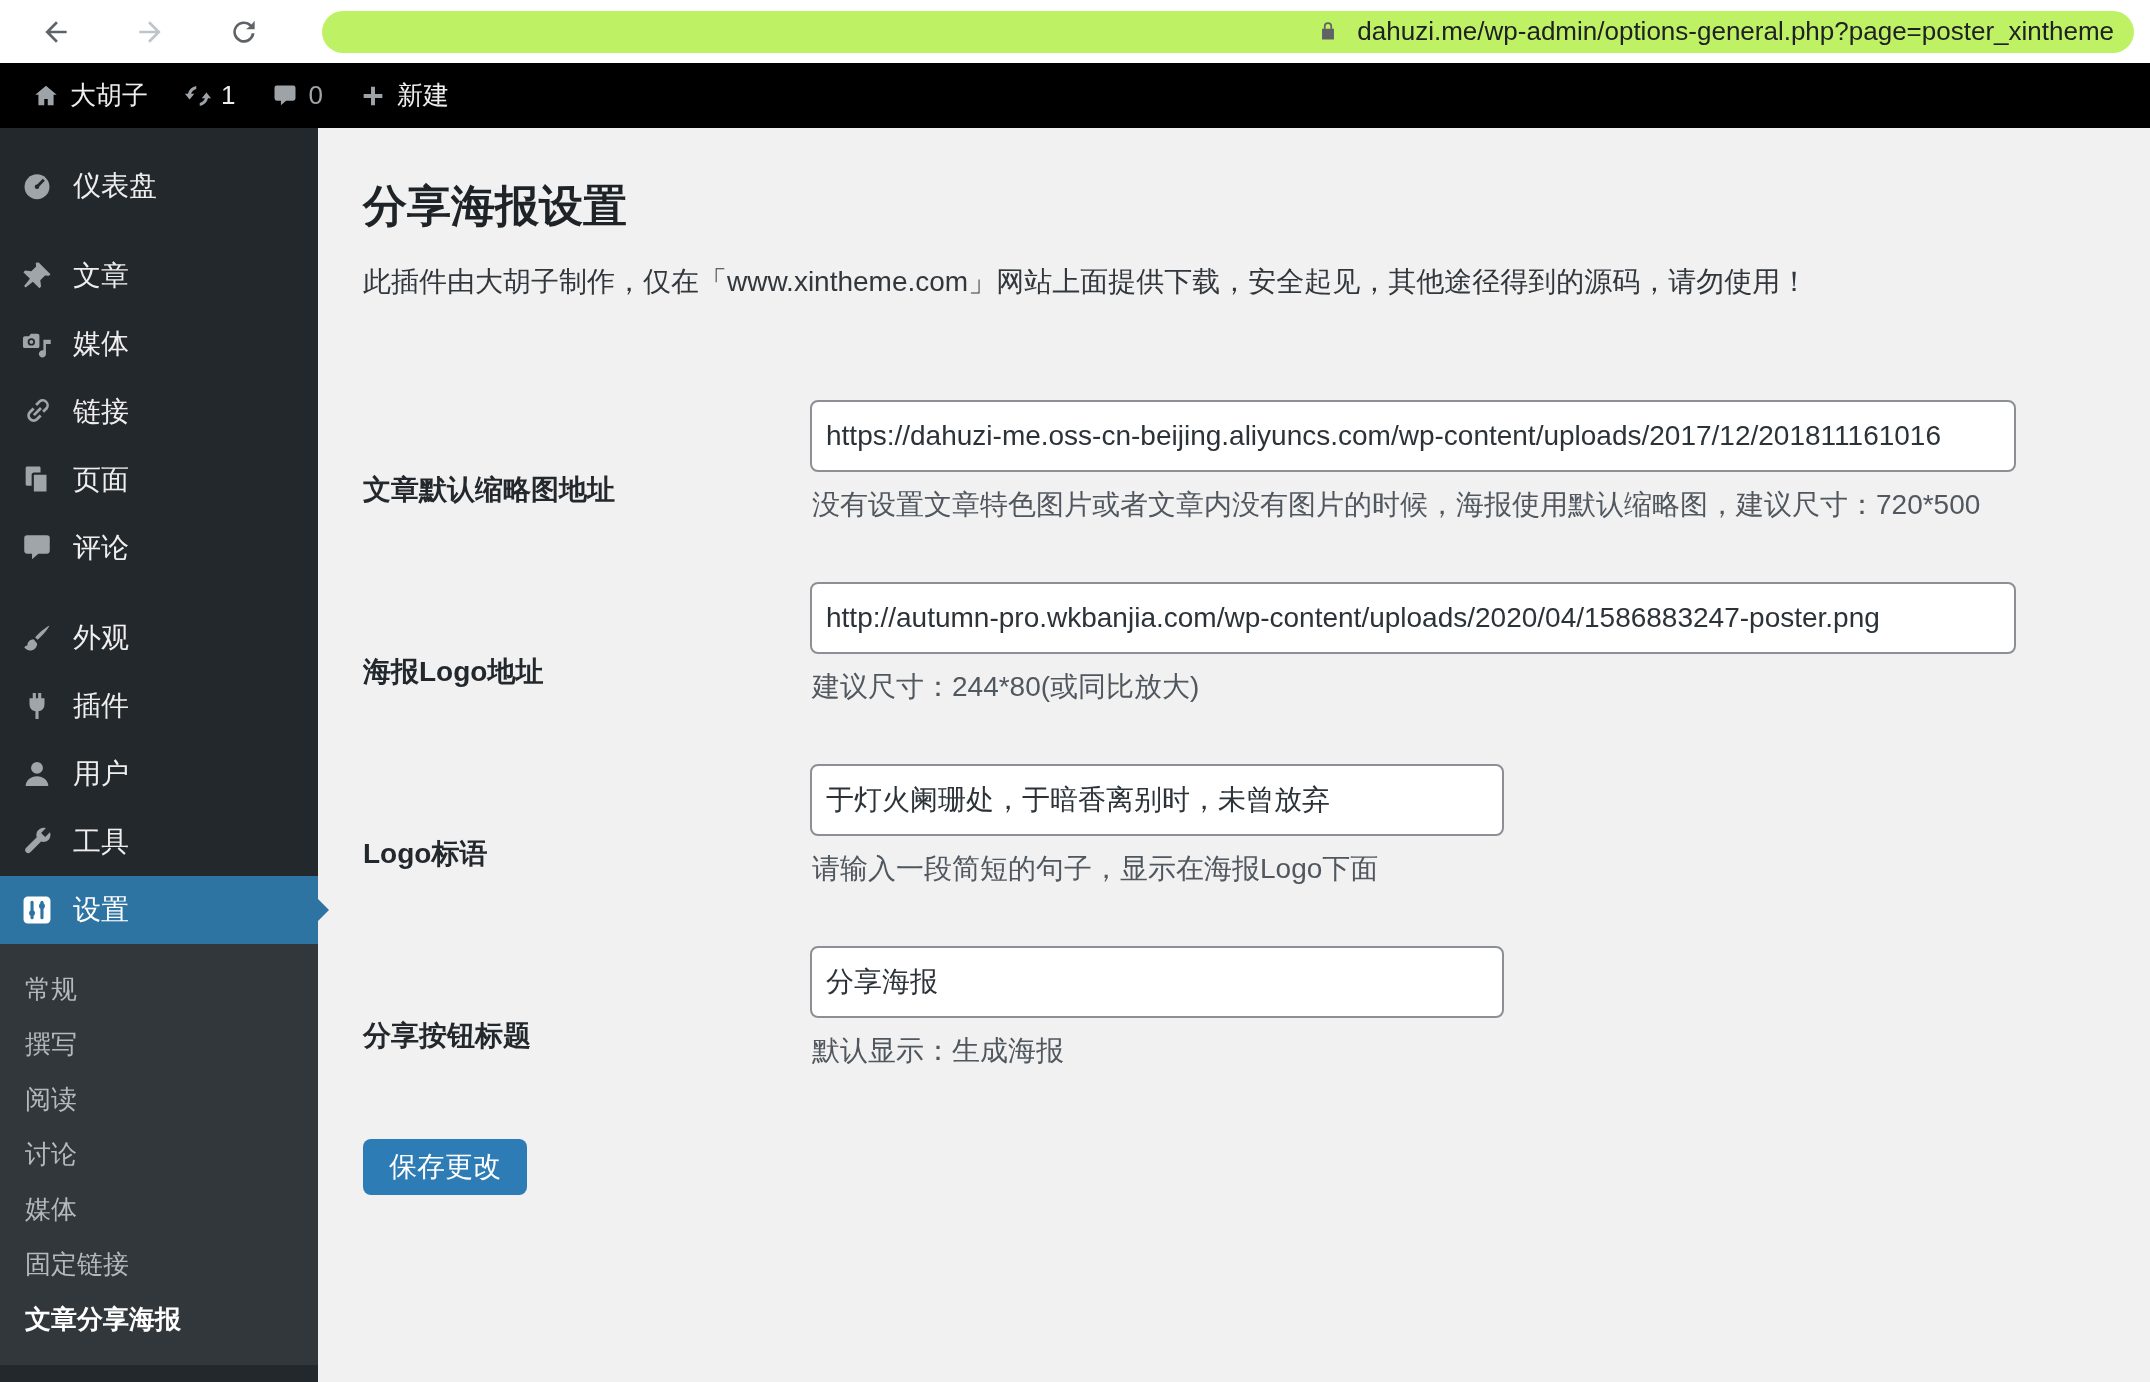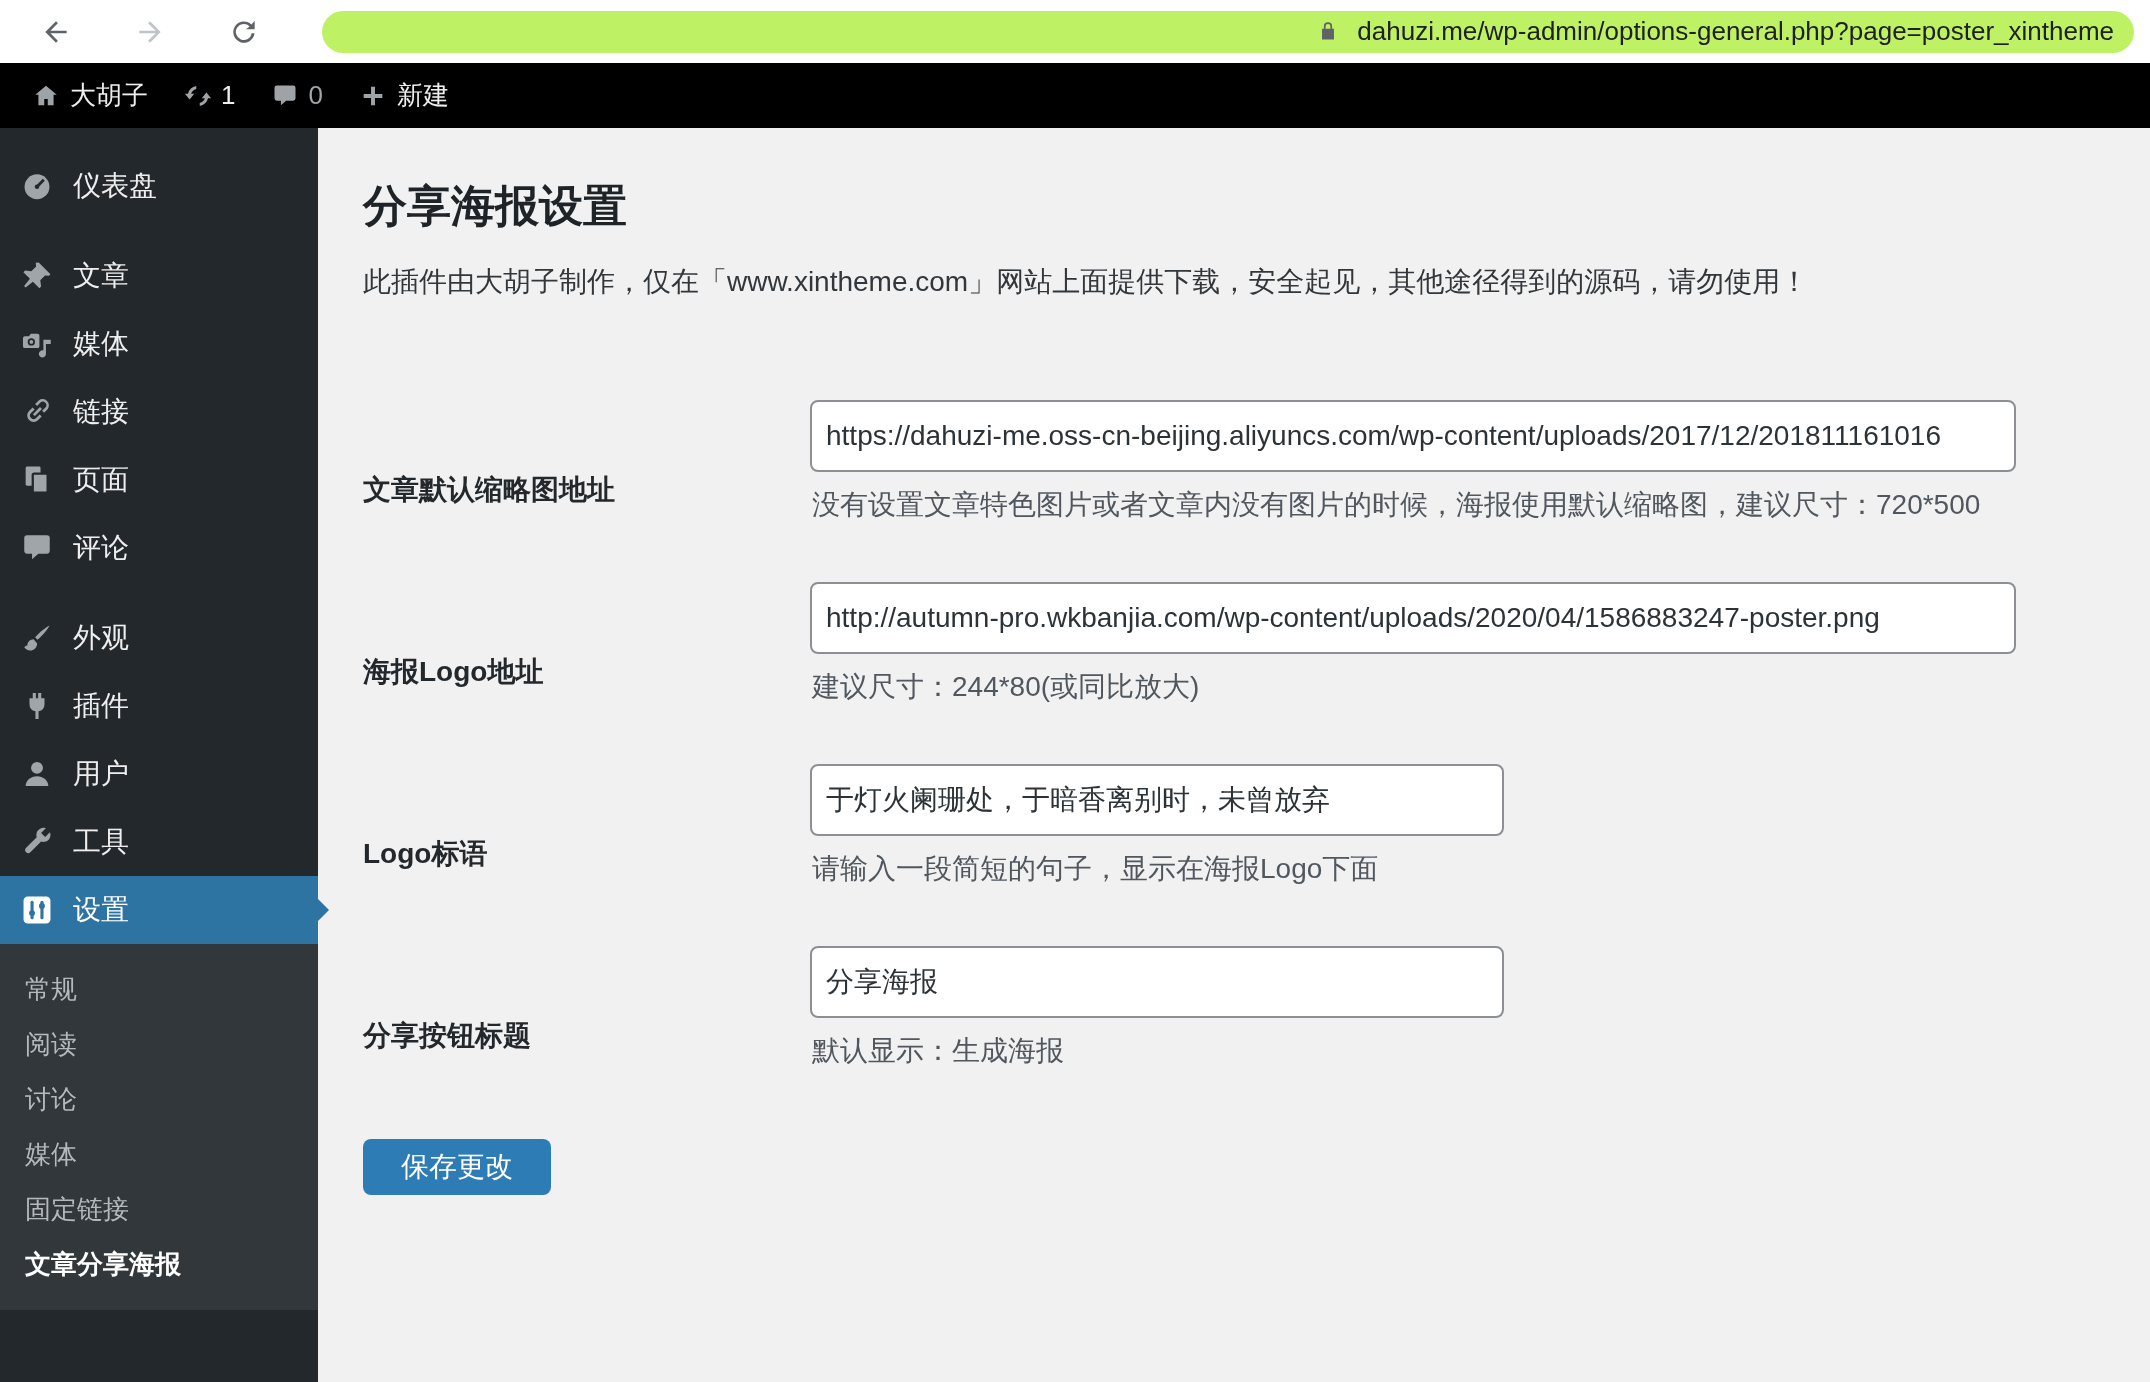--- a/index.html
+++ b/index.html
@@ -48,21 +48,21 @@
   .content { flex:1; padding:52px 40px 0 45px; min-width:0; }
   .page-title { font-size:44px; line-height:52px; font-weight:600; color:#1d2327; margin:0; }
   .page-desc { font-size:28px; line-height:40px; font-weight:400; color:#32373c; margin:30px 0 0 0; white-space:nowrap; }
   .form { margin-top:98px; }
   .form-row { display:flex; margin-bottom:62px;align-items:flex-end; }
   .form-label { width:447px; flex-shrink:0; font-size:28px; font-weight:700; color:#23282d; line-height:60px; }
   .text-input { height:72px; border:2px solid #8c8f94; border-radius:8px; background:#fff; font-size:28px; color:#2c3338; padding:0 14px; font-family:inherit; display:block; }
   .text-input.long { width:1206px; }
   .text-input.short { width:694px; }
   .help { font-size:28px; line-height:30px; color:#50575e; margin:18px 0 0 2px; white-space:nowrap; }
-  .save-btn { margin-top:11px; height:56px; padding:0 38px; background:#2e7cb5; color:#ffffff; font-size:28px; font-family:inherit; border:none; border-radius:8px; cursor:pointer; }
+  .save-btn { margin-top:11px; height:56px; padding:0 26px; background:#2e7cb5; color:#ffffff; font-size:28px; font-family:inherit; border:none; border-radius:8px; cursor:pointer; }
 </style>
 </head>
 <body>
 
 <div class="screen">
 
   <div class="browser-bar">
     <div class="nav-btn">
       <svg viewBox="0 0 24 24">
           <path fill="currentColor" d="M20 11H7.8l5.6-5.6L12 4l-8 8 8 8 1.4-1.4L7.8 13H20z"></path>
@@ -241,20 +241,23 @@
               </svg>
           </span>
           <span>设置</span>
         </div>
 
         <div class="submenu">
           <div class="submenu-item">
               <span>常规</span>
             </div>
           <div class="submenu-item">
+              <span>撰写</span>
+            </div>
+          <div class="submenu-item">
               <span>阅读</span>
             </div>
           <div class="submenu-item">
               <span>讨论</span>
             </div>
           <div class="submenu-item">
               <span>媒体</span>
             </div>
           <div class="submenu-item">
               <span>固定链接</span>

